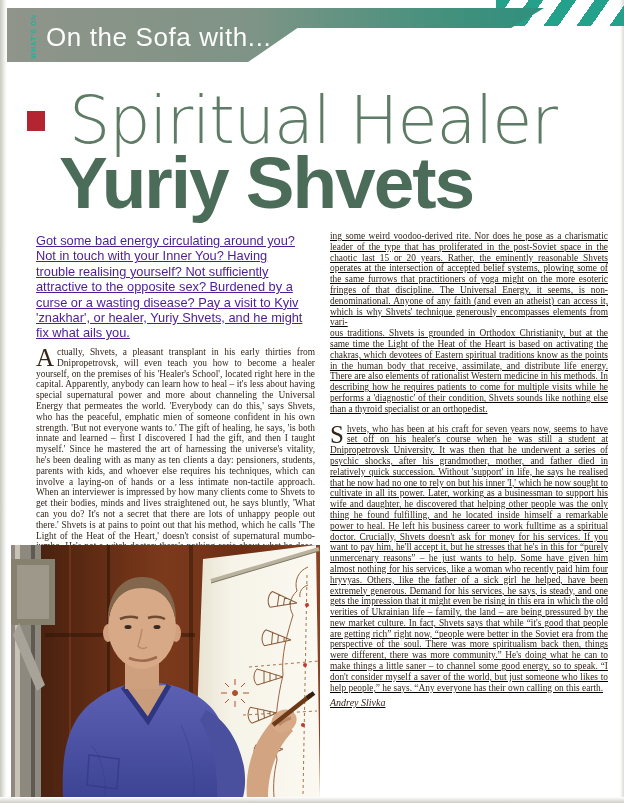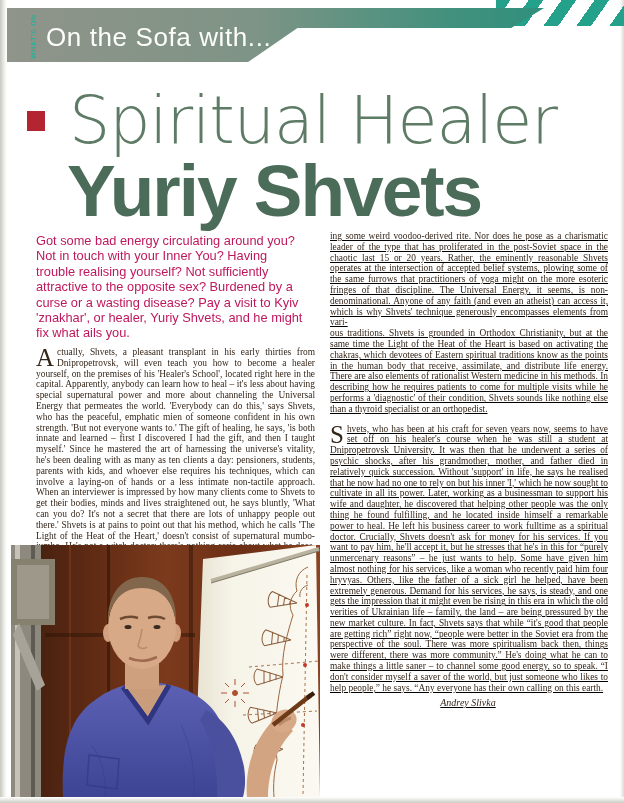--- a/index.html
+++ b/index.html
@@ -23,40 +23,40 @@
   .vlabel{position:absolute;left:30px;top:13px;height:46px;margin:0;
           writing-mode:vertical-rl;transform:rotate(180deg);
           font-size:7px;font-weight:700;letter-spacing:.6px;color:#1db59a;}
   .bar-title{position:absolute;left:46px;top:22px;margin:0;font-size:26px;font-weight:300;
              color:#fdfdfb;letter-spacing:.6px;}
 
   
   .red-square{position:absolute;left:27px;top:111px;width:18px;height:20px;background:#b22531;}
   .hl-thin{position:absolute;left:55px;top:74px;margin:14px;font-family:"DejaVu Sans",sans-serif;
            font-weight:200;font-size:65px;line-height:1;color:#5e7b66;letter-spacing:-1px;white-space:nowrap;}
-  .hl-bold{position:absolute;left:51px;top:138px;margin:16px;font-size:73px;line-height:1;font-weight:700;
+  .hl-bold{position:absolute;left:51px;top:138px;margin:8px;font-size:73px;line-height:1;font-weight:700;
            color:#4c6c5a;letter-spacing:-2px;white-space:nowrap;}
 
   
   .standfirst{position:absolute;left:36px;top:233px;width:272px;margin:0;
-              font-size:12.8px;line-height:15.4px;color:#be185d;}
+              font-size:12.8px;line-height:15.4px;color:#4c1d95;text-decoration:underline;}
 
   
   .col-left{position:absolute;left:36px;top:347px;width:279px;}
   .col-right{position:absolute;left:330px;top:231px;width:278px;text-decoration:underline;}
   .body-text{font-family:"Liberation Serif",serif;font-size:9.4px;line-height:10.8px;
              text-align:justify;color:#35261a;margin:0;}
   .col-right .cont{margin-top:0;}
   .col-right .para3{margin-top:9px;}
   .dropcap{float:left;font-family:"Liberation Serif",serif;font-size:25px;line-height:19px;
            padding:1px 3px 0 0;color:#35261a;}
   .pullquote{margin:9px 0 7px 0;font-family:"Liberation Sans",sans-serif;font-size:15.2px;
              line-height:19.5px;font-weight:700;color:#2f8e74;letter-spacing:-.2px;}
   .byline{margin:4px 2px 0 0;font-family:"Liberation Serif",serif;font-style:italic;
-          font-size:10px;text-align:center;color:#35261a;}
+          font-size:10px;text-align:left;color:#35261a;}
 
   
   .photo{position:absolute;left:11px;top:545px;width:309px;height:252px;margin:0;z-index:3;}
   .photo svg{display:block;width:100%;height:100%;}
 </style>
 </head>
 <body>
 
 <div class="page">
 

